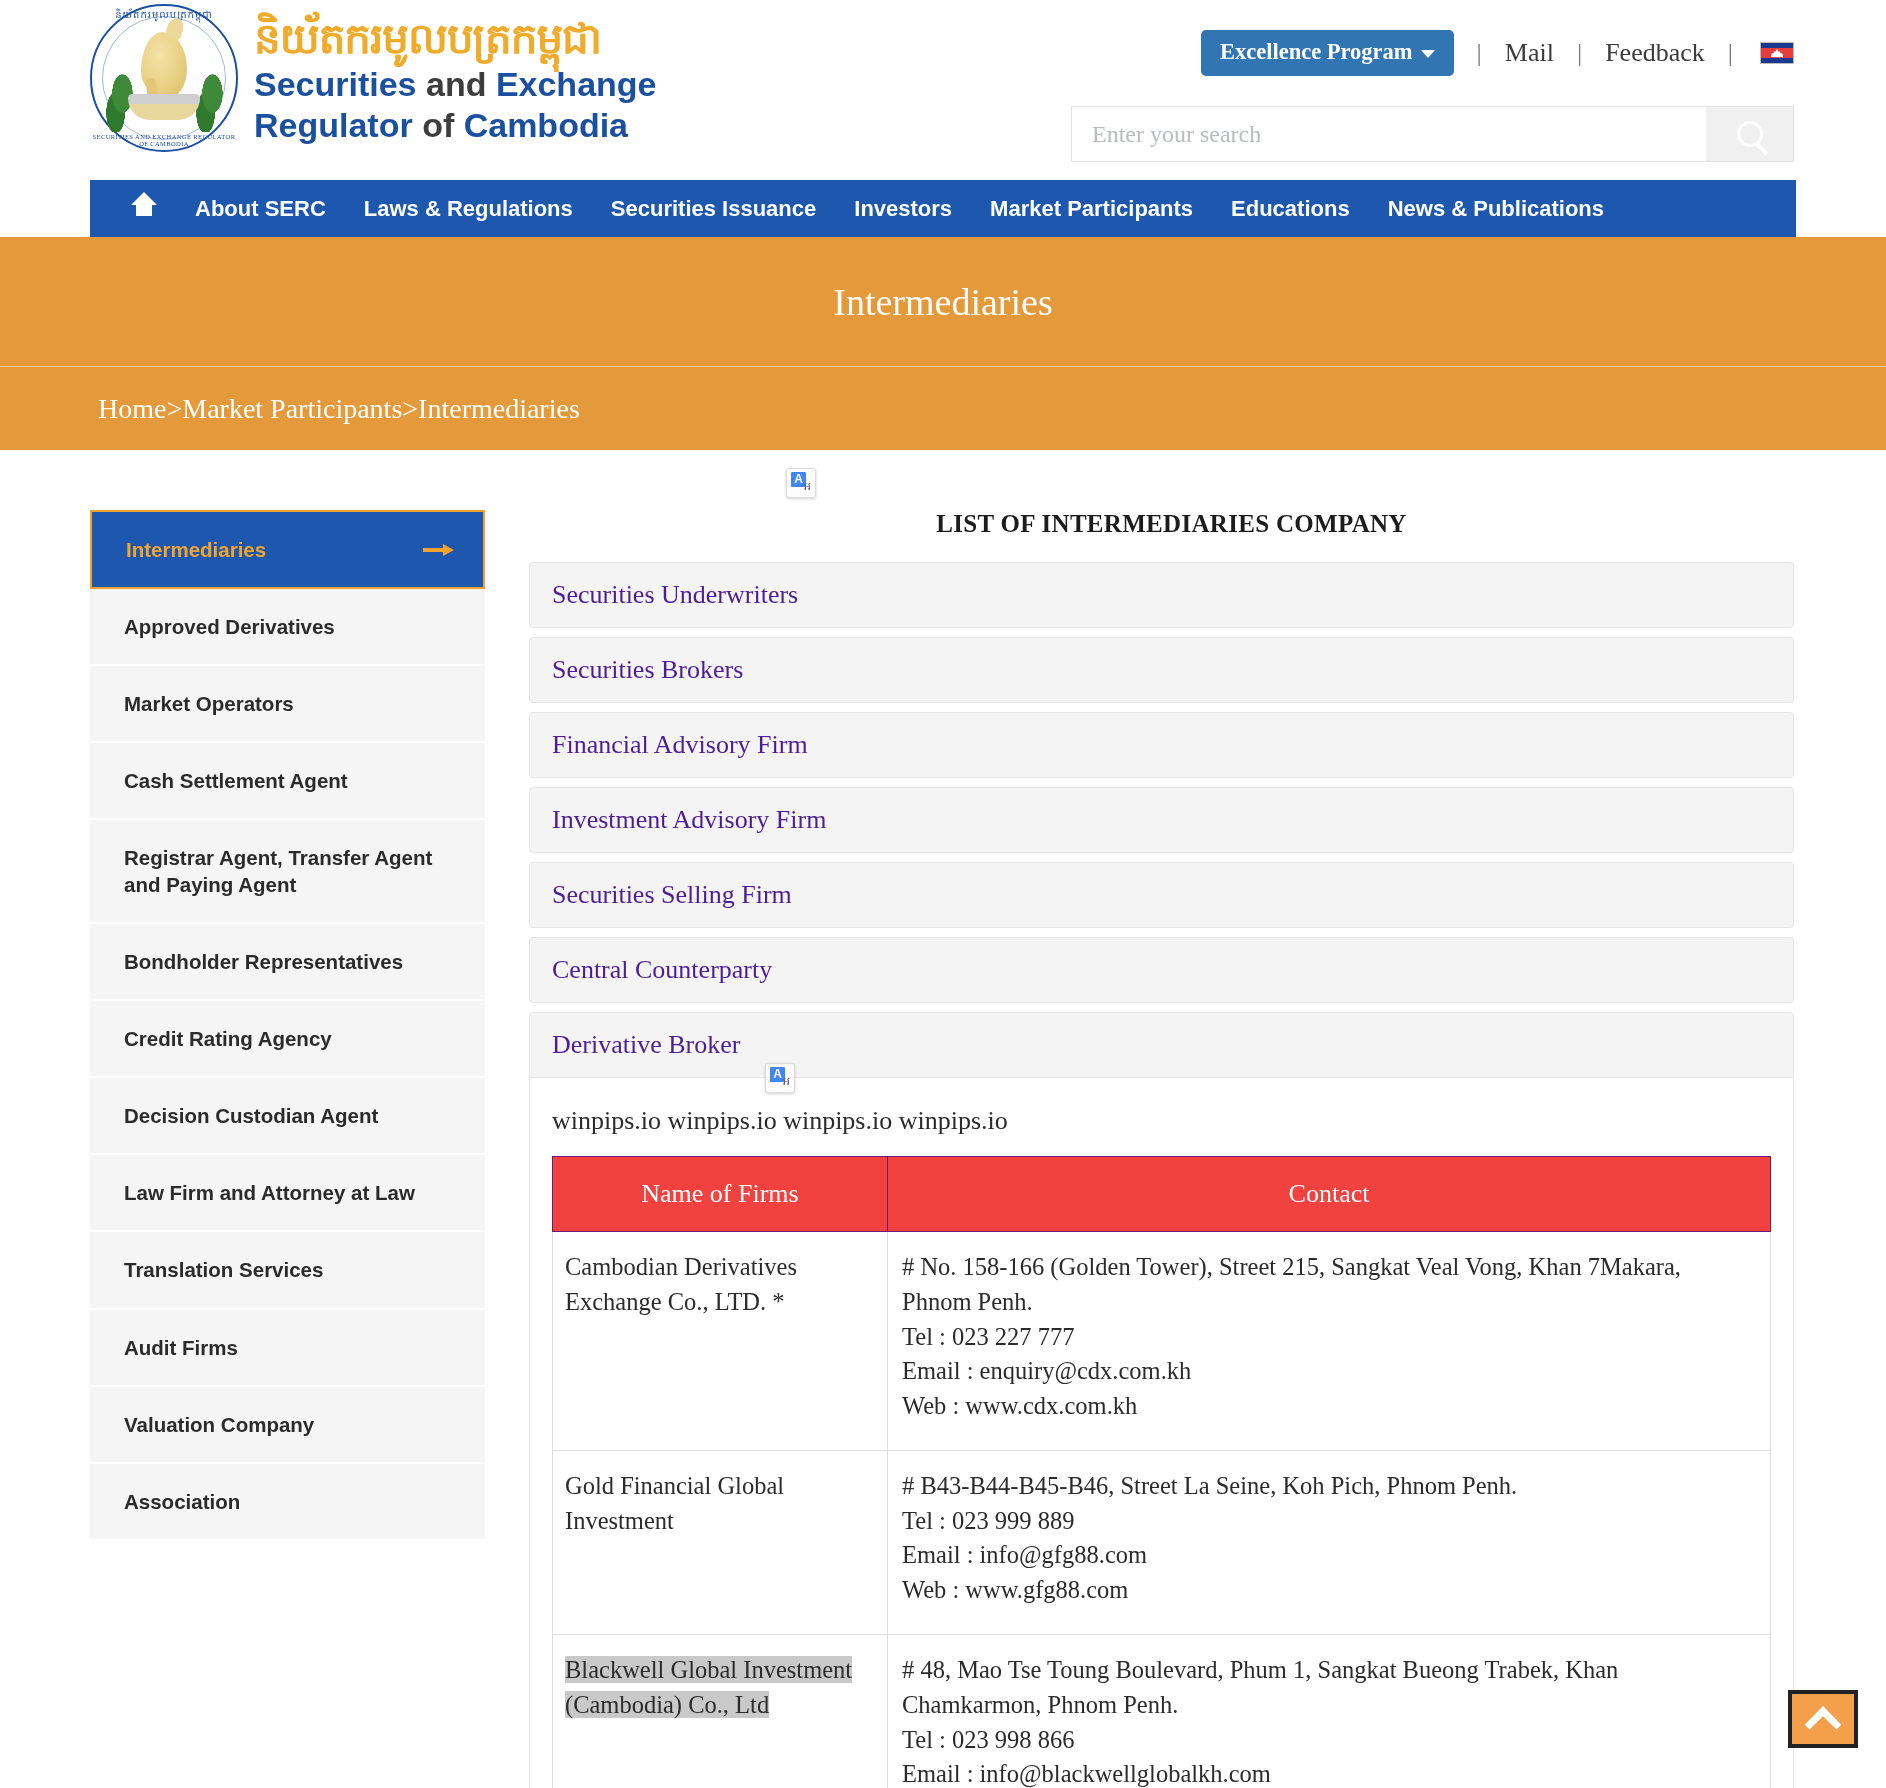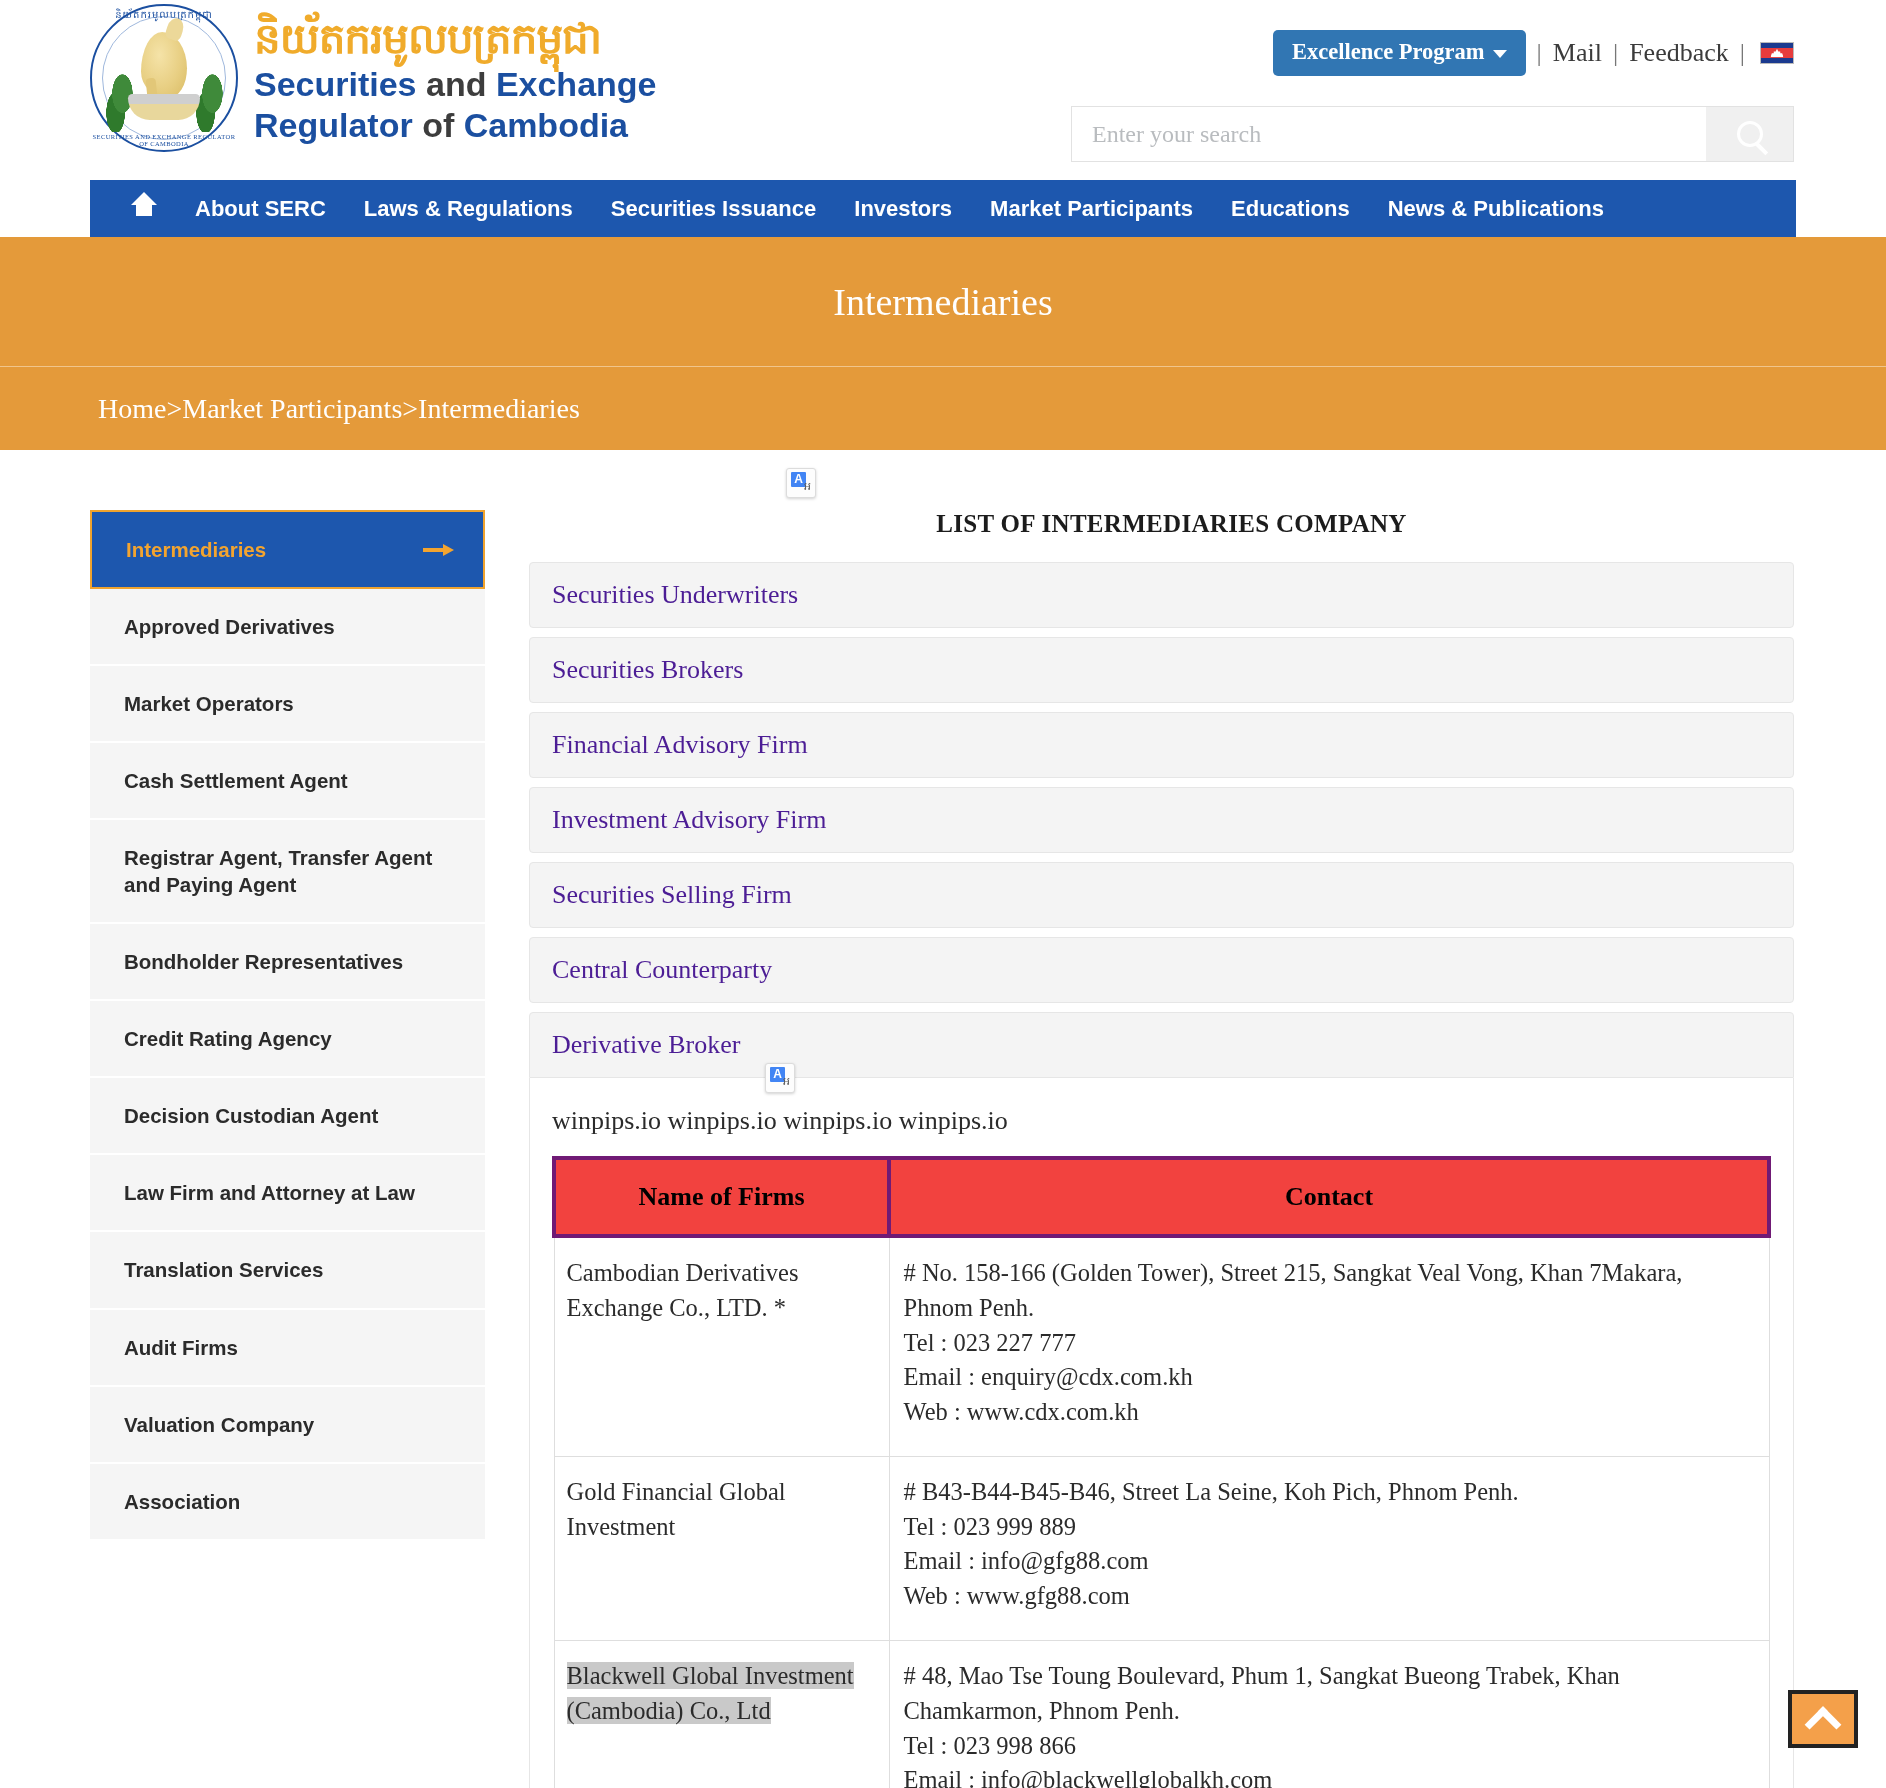--- a/index.html
+++ b/index.html
@@ -115,21 +115,21 @@
     color: #3d3d3d;
     margin-top: 2px;
   }
   .logo-en .b { color: #1b4fa0; }
 
   .topright {
     position: absolute;
     right: 92px; top: 30px;
     display: flex;
     align-items: center;
-    gap: 0;
+    gap: 12px;
     font-size: 25px;
     color: #444;
   }
   .excellence-btn {
     background: #3176b3;
     color: #fff;
     border: none;
     border-radius: 5px;
     font-family: "Liberation Serif", serif;
     font-size: 22.5px;
@@ -398,25 +398,25 @@
     color: #2b2b2b;
     margin: 0 0 20px 0;
   }
   table.firms {
     border-collapse: collapse;
     width: 100%;
     table-layout: fixed;
   }
   table.firms th {
     background: #f2423f;
-    color: #000000;
+    color: #ffffff;
     font-size: 26px;
-    font-weight: bold;
+    font-weight: normal;
     padding: 22px 10px;
-    border: 4px solid #701a75;
+    border: 1px solid #701a75;
   }
   table.firms th:first-child { width: 335px; }
   table.firms td {
     border: 1px solid #dedede;
     vertical-align: top;
     padding: 18px 14px 26px 14px;
     font-size: 24.5px;
     color: #2b2b2b;
     line-height: 1.42;
   }

